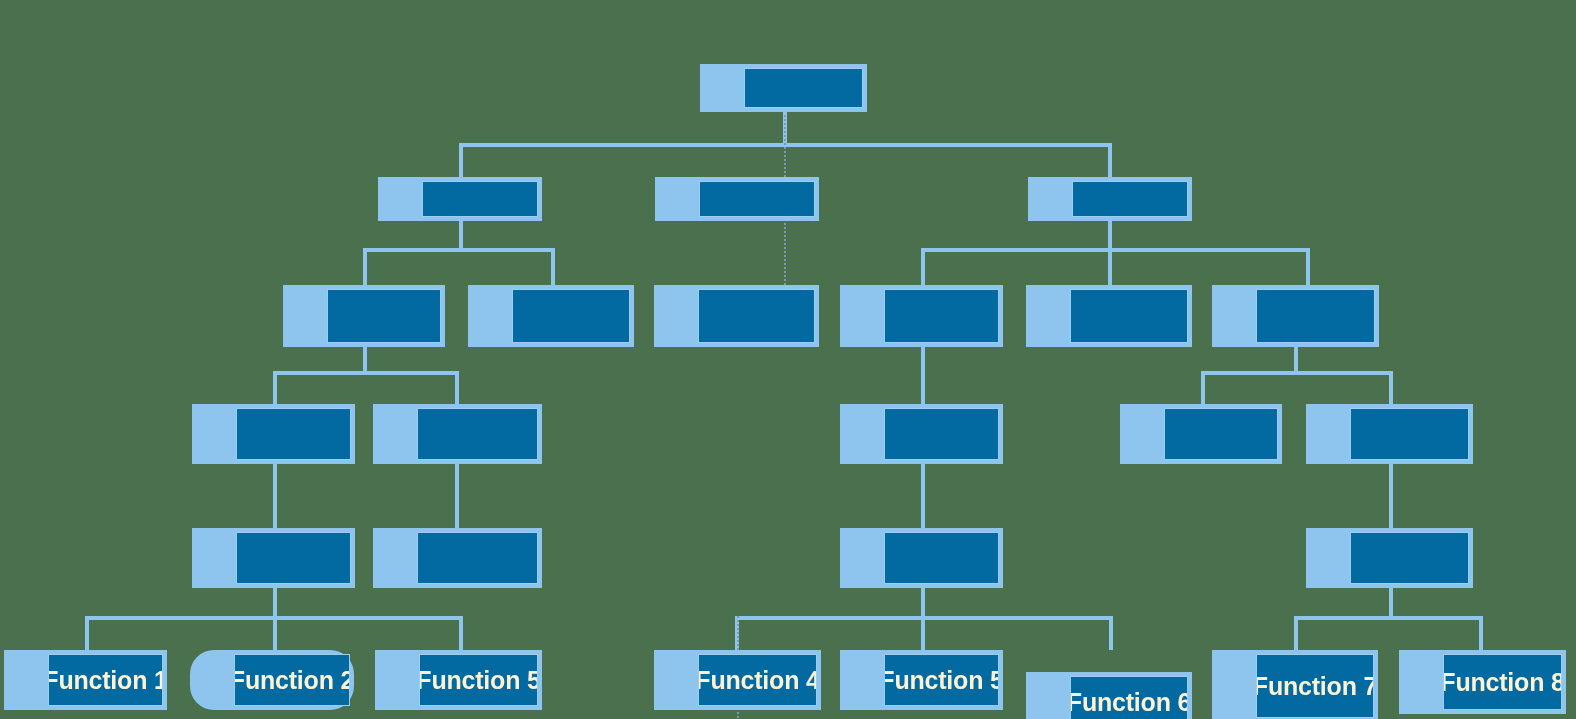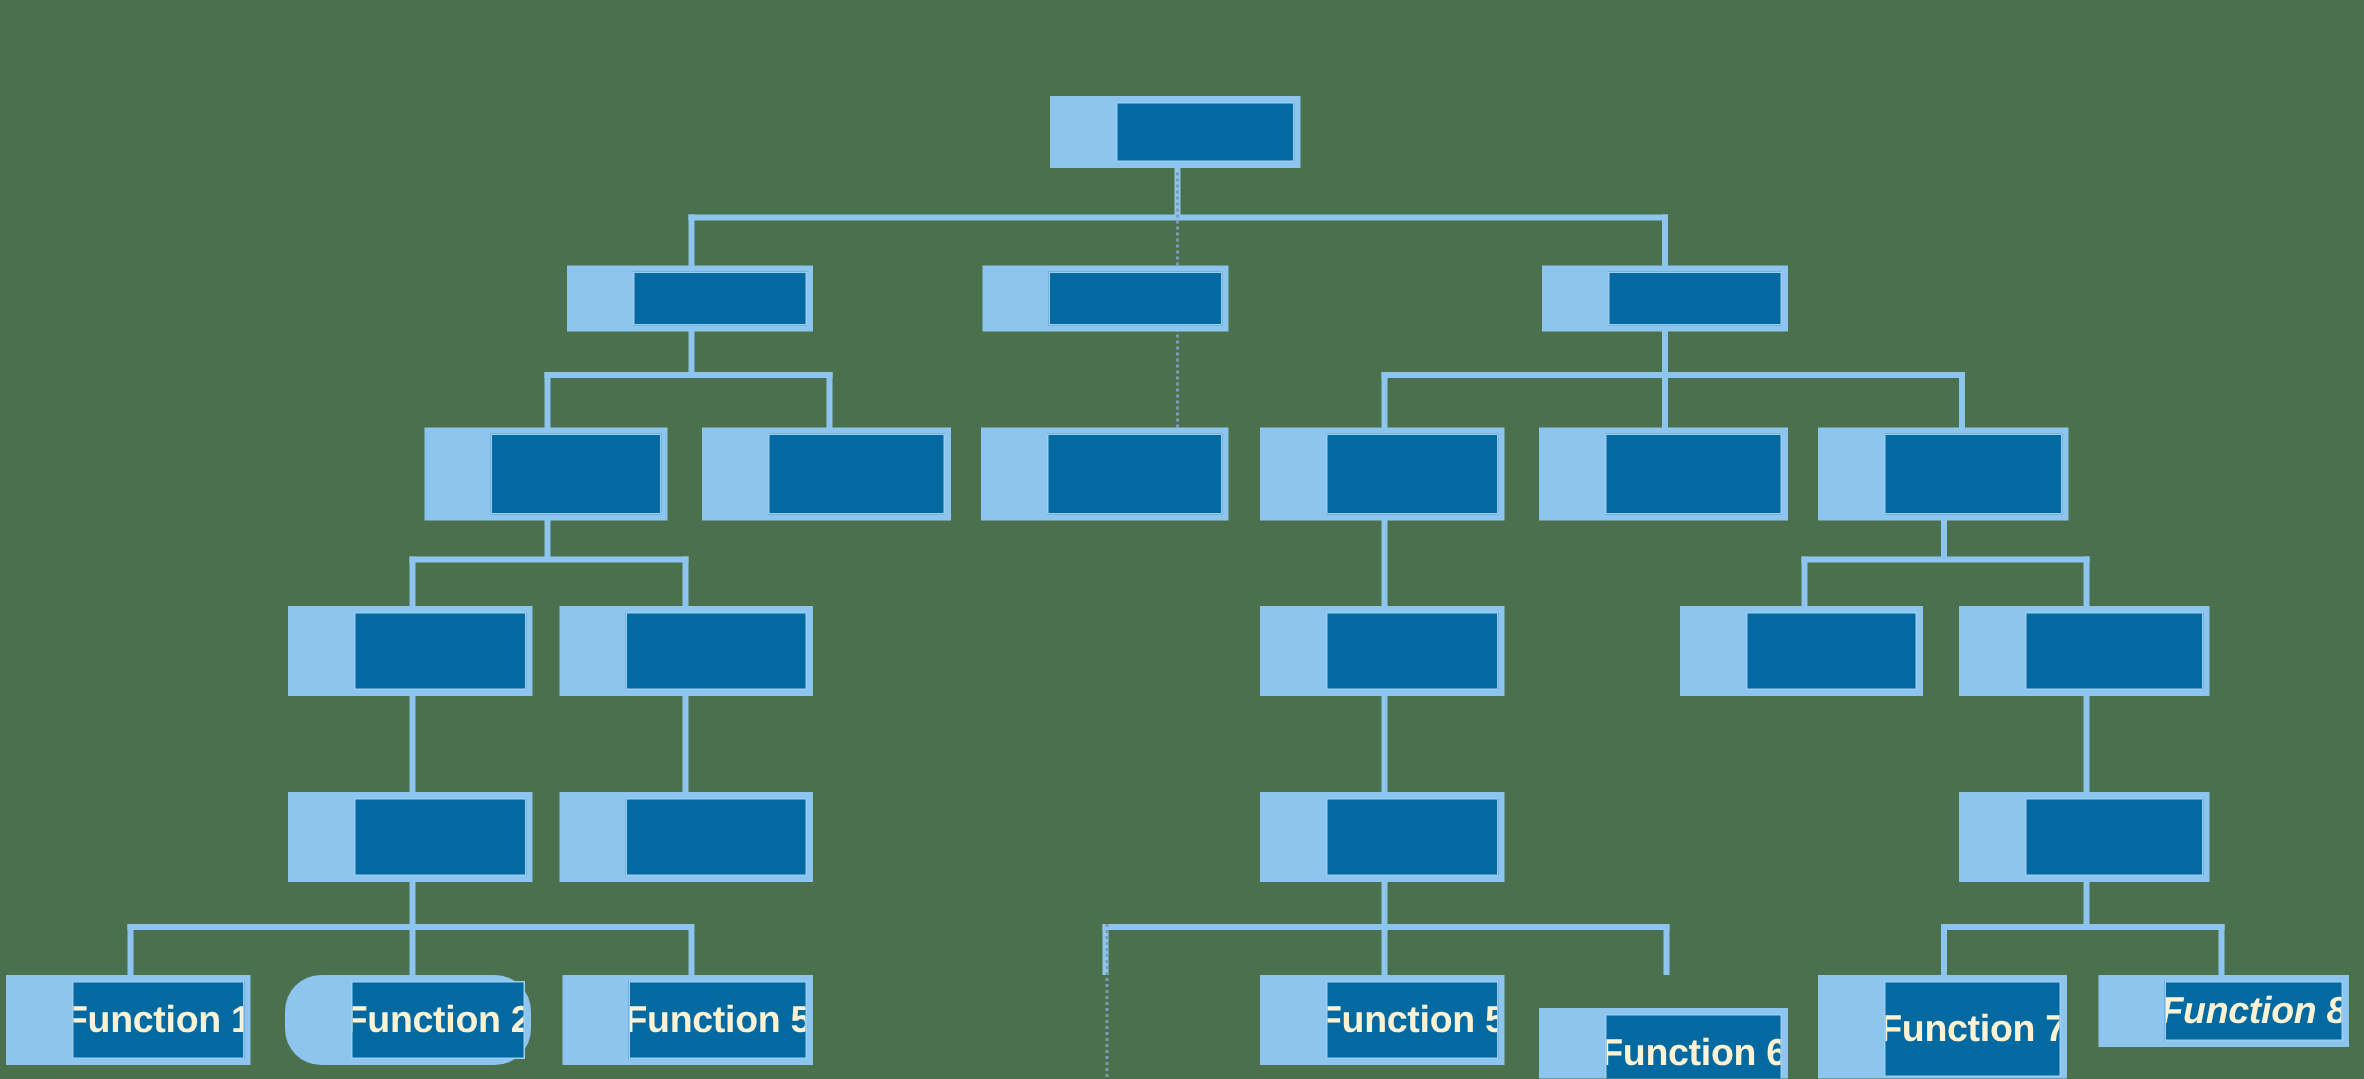--- a/index.html
+++ b/index.html
@@ -234,34 +234,39 @@
   <div class="node leaf" style="left:190px; top:650px; width:164px; height:60px;border-radius:24px;">
     <div class="inner">
       <span class="label">Function 2</span>
     </div>
   </div>
   <div class="node leaf" style="left:375px; top:650px; width:167px; height:60px;">
     <div class="inner">
       <span class="label">Function 5</span>
     </div>
   </div>
+  <div class="node leaf" style="left:654px; top:650px; width:167px; height:60px;">
+    <div class="inner">
+      <span class="label">Function 4</span>
+    </div>
+  </div>
   <div class="node leaf" style="left:840px; top:650px; width:163px; height:60px;align-items:flex-end;">
     <div class="inner">
       <span class="label">Function 5</span>
     </div>
   </div>
   <div class="node leaf" style="left:1026px; top:672px; width:166px; height:60px;">
     <div class="inner">
       <span class="label">Function 6</span>
     </div>
   </div>
   <div class="node leaf" style="left:1212px; top:650px; width:166px; height:72px;">
     <div class="inner">
       <span class="label">Function 7</span>
     </div>
   </div>
-  <div class="node leaf" style="left:1399px; top:650px; width:167px; height:48px;font-style:italic;">
+  <div class="node leaf" style="left:1399px; top:650px; width:167px; height:64px;">
     <div class="inner">
       <span class="label">Function 8</span>
     </div>
   </div>
 
 </div>
 
 </body></html>

